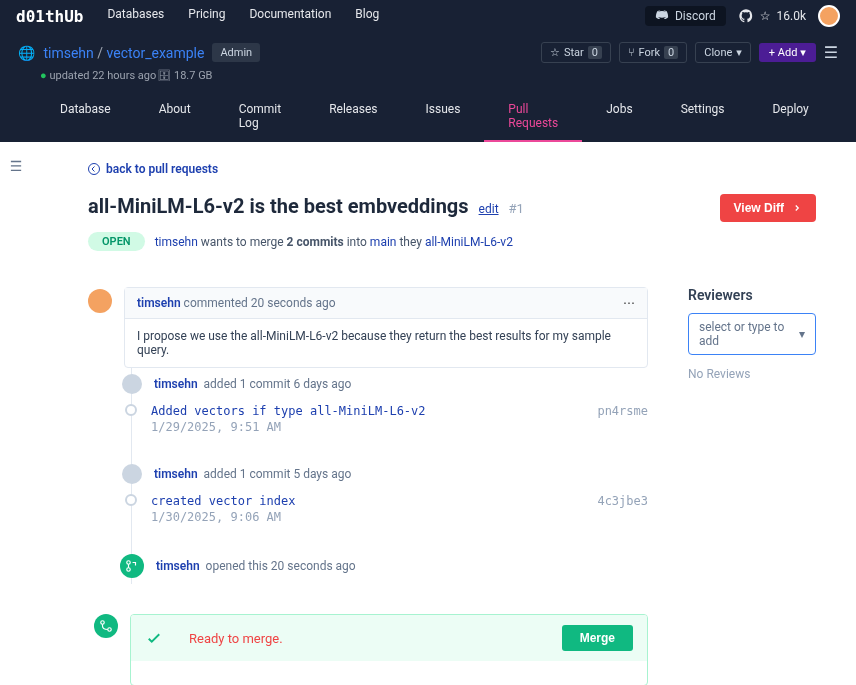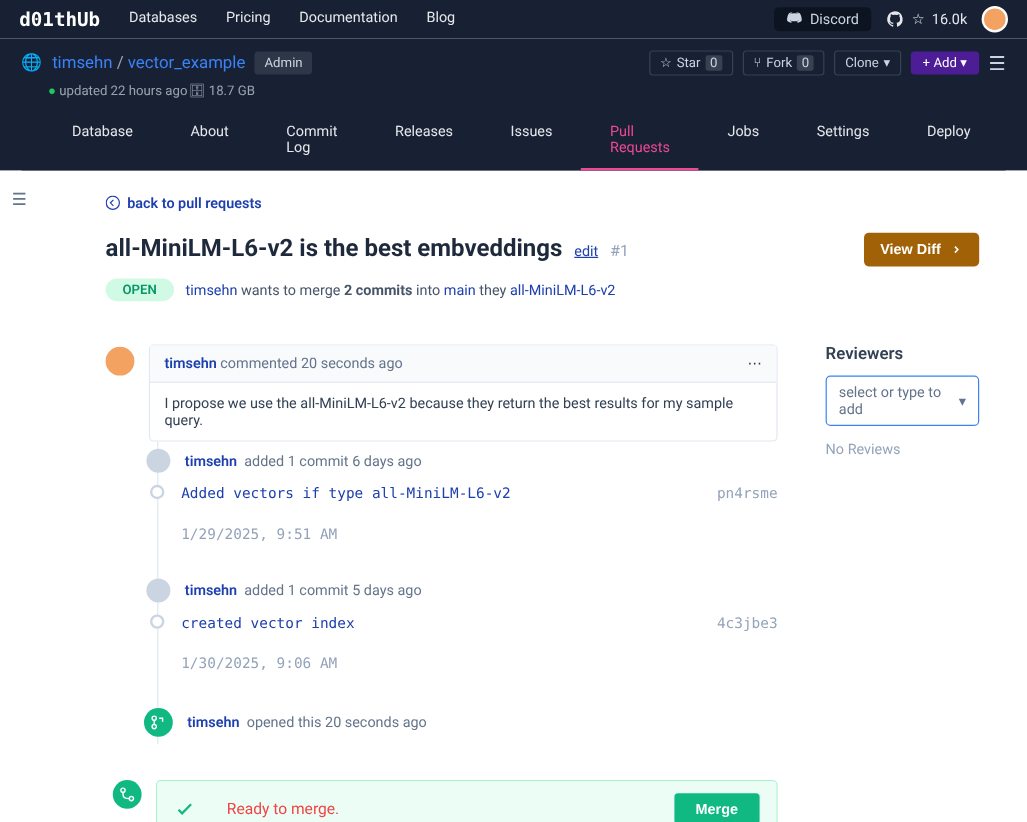--- a/index.html
+++ b/index.html
@@ -32,21 +32,21 @@
 .tab.active{color:#ec4899;border-bottom:2px solid #ec4899}
 .shell{display:flex}
 .sidebar-toggle{width:32px;padding-top:16px;text-align:center;color:#64748b;font-size:14px}
 .main{flex:1;padding:20px 36px 20px 56px;max-width:820px}
 .back-link{color:#1e40af;font-size:12px;font-weight:600;display:flex;align-items:center;gap:6px;text-decoration:none}
 .pr-title-row{display:flex;align-items:flex-start;justify-content:space-between;margin-top:18px}
 .pr-title{display:flex;align-items:baseline;gap:10px}
 .pr-title h1{font-size:20px;font-weight:700;color:#1e293b}
 .pr-title .edit{color:#1e40af;font-size:12px;text-decoration:underline}
 .pr-title .num{color:#94a3b8;font-size:13px}
-.view-diff{background:#a16207;color:#fff;font-size:12px;font-weight:600;padding:7px 14px;border:none;border-radius:4px;display:flex;align-items:center;gap:8px}
+.view-diff{background:#ef4444;color:#fff;font-size:12px;font-weight:600;padding:7px 14px;border:none;border-radius:4px;display:flex;align-items:center;gap:8px}
 .pr-status{display:flex;align-items:center;gap:10px;margin-top:10px;font-size:12px;color:#475569}
 .open-pill{background:#d1fae5;color:#059669;font-weight:600;padding:3px 14px;border-radius:10px;font-size:11px}
 .pr-status a{color:#1e40af;text-decoration:none}
 .content-row{display:flex;gap:40px;margin-top:36px}
 .timeline{flex:1}
 .reviewers{width:128px}
 .reviewers h3{font-size:14px;font-weight:600;color:#334155;margin-bottom:10px}
 .reviewer-select{border:1px solid #3b82f6;border-radius:4px;padding:6px 10px;font-size:12px;color:#64748b;display:flex;justify-content:space-between;align-items:center}
 .no-reviews{font-size:12px;color:#94a3b8;margin-top:12px}
 .comment-item{display:flex;gap:12px;margin-bottom:0}
@@ -56,21 +56,21 @@
 .comment-hdr{background:#f8fafc;padding:8px 12px;font-size:12px;display:flex;justify-content:space-between;align-items:center;border-bottom:1px solid #e2e8f0}
 .comment-hdr a{color:#1e40af;font-weight:600;text-decoration:none}
 .comment-hdr .when{color:#64748b}
 .comment-body{padding:10px 12px;font-size:12px;color:#334155}
 .timeline-item{display:flex;gap:12px;padding:6px 0 6px 32px;font-size:12px;color:#64748b;align-items:center}
 .timeline-item a{color:#1e40af;font-weight:600;text-decoration:none}
 .commit-node{width:12px;height:12px;border:2px solid #cbd5e1;border-radius:50%;background:#fff;margin-left:36px;display:inline-block}
 .commit-row{display:flex;align-items:flex-start;gap:14px;padding:4px 0}
 .commit-info{flex:1}
 .commit-msg{font-family:monospace;font-size:12px;color:#1e40af}
-.commit-date{font-family:monospace;font-size:12px;color:#94a3b8;margin-top:20px}
+.commit-date{font-family:monospace;font-size:12px;color:#94a3b8;margin-top:2px}
 .commit-hash{font-family:monospace;font-size:12px;color:#94a3b8}
 .open-badge{width:24px;height:24px;border-radius:50%;background:#10b981;display:flex;align-items:center;justify-content:center;flex-shrink:0}
 .open-badge svg{width:14px;height:14px;stroke:#fff;fill:none;stroke-width:2}
 .merge-box{margin-top:30px;display:flex;gap:12px}
 .merge-panel{flex:1;border:1px solid #a7f3d0;border-radius:4px;overflow:hidden}
 .merge-hdr{background:#ecfdf5;padding:10px 14px;display:flex;align-items:center;justify-content:space-between}
 .merge-hdr-left{display:flex;align-items:center;gap:26px;font-size:13px;color:#ef4444}
 .merge-hdr-left svg{width:18px;height:18px;stroke:#10b981;fill:none;stroke-width:2.5}
 .merge-btn{background:#10b981;color:#fff;border:none;padding:6px 18px;border-radius:3px;font-size:12px;font-weight:600}
 .merge-body{padding:12px 14px;font-size:12px;color:#64748b}

